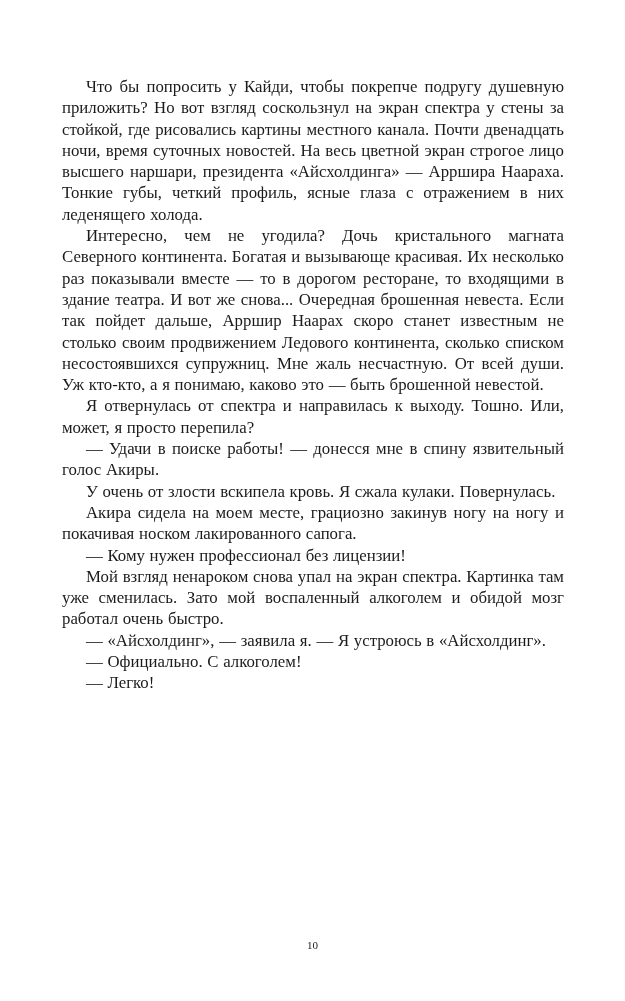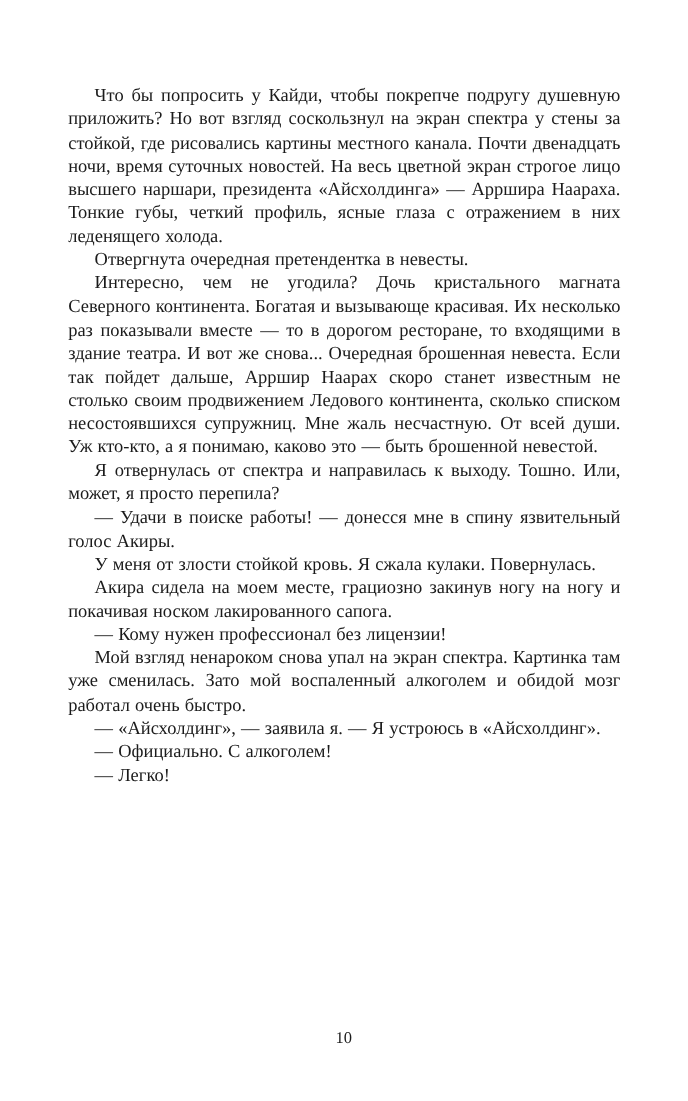--- a/index.html
+++ b/index.html
@@ -41,36 +41,35 @@
     word-spacing: 0.5px;
   }
   .page-footer {
     position: absolute;
     left: 0;
     bottom: 48px;
     width: 100%;
     text-align: center;
   }
   .page-number {
-    font-size: 15px;
+    font-size: 11px;
     line-height: 1;
     color: var(--fg);
   }
 </style>
 </head>
 <body>
 
 <div class="book-page">
   <div class="text-block">
     <p class="para">Что бы попросить у Кайди, чтобы покрепче подругу душевную приложить? Но вот взгляд соскользнул на экран спектра у стены за стойкой, где рисовались картины местного канала. Почти двенадцать ночи, время суточных новостей. На весь цветной экран строгое лицо высшего наршари, президента «Айсхолдинга» — Арршира Наараха. Тонкие губы, четкий профиль, ясные глаза с отражением в них леденящего холода.</p>
-    <p class="para">Отвергнута очередная претендентка в невесты.</p>
     <p class="para">Интересно, чем не угодила? Дочь кристального магната Северного континента. Богатая и вызывающе красивая. Их несколько раз показывали вместе — то в дорогом ресторане, то входящими в здание театра. И вот же снова... Очередная брошенная невеста. Если так пойдет дальше, Арршир Наарах скоро станет известным не столько своим продвижением Ледового континента, сколько списком несостоявшихся супружниц. Мне жаль несчастную. От всей души. Уж кто-кто, а я понимаю, каково это — быть брошенной невестой.</p>
     <p class="para">Я отвернулась от спектра и направилась к выходу. Тошно. Или, может, я просто перепила?</p>
     <p class="para">— Удачи в поиске работы! — донесся мне в спину язвительный голос Акиры.</p>
-    <p class="para">У меня от злости стойкой кровь. Я сжала кулаки. Повернулась.</p>
+    <p class="para">У очень от злости вскипела кровь. Я сжала кулаки. Повернулась.</p>
     <p class="para">Акира сидела на моем месте, грациозно закинув ногу на ногу и покачивая носком лакированного сапога.</p>
     <p class="para">— Кому нужен профессионал без лицензии!</p>
     <p class="para">Мой взгляд ненароком снова упал на экран спектра. Картинка там уже сменилась. Зато мой воспаленный алкоголем и обидой мозг работал очень быстро.</p>
     <p class="para">— «Айсхолдинг», — заявила я. — Я устроюсь в «Айсхолдинг».</p>
     <p class="para">— Официально. С алкоголем!</p>
     <p class="para">— Легко!</p>
   </div>
   <div class="page-footer">
     <span class="page-number">10</span>
   </div>

